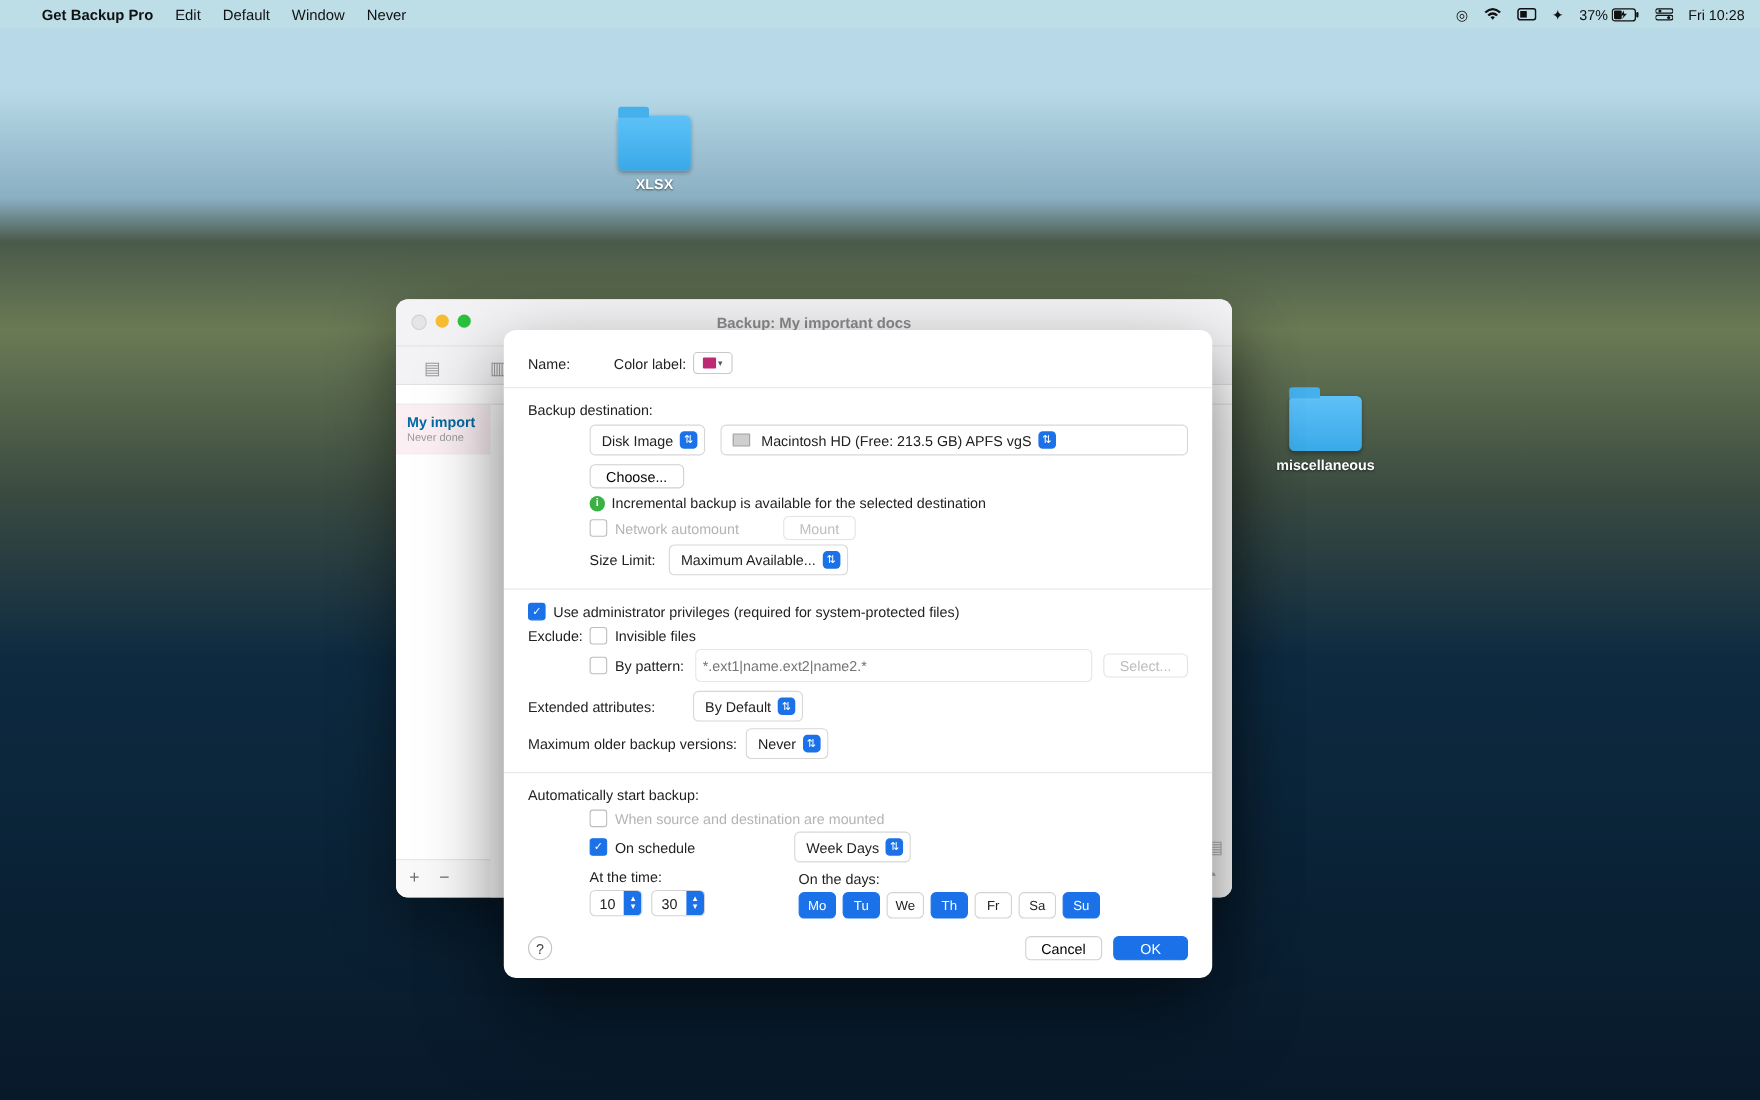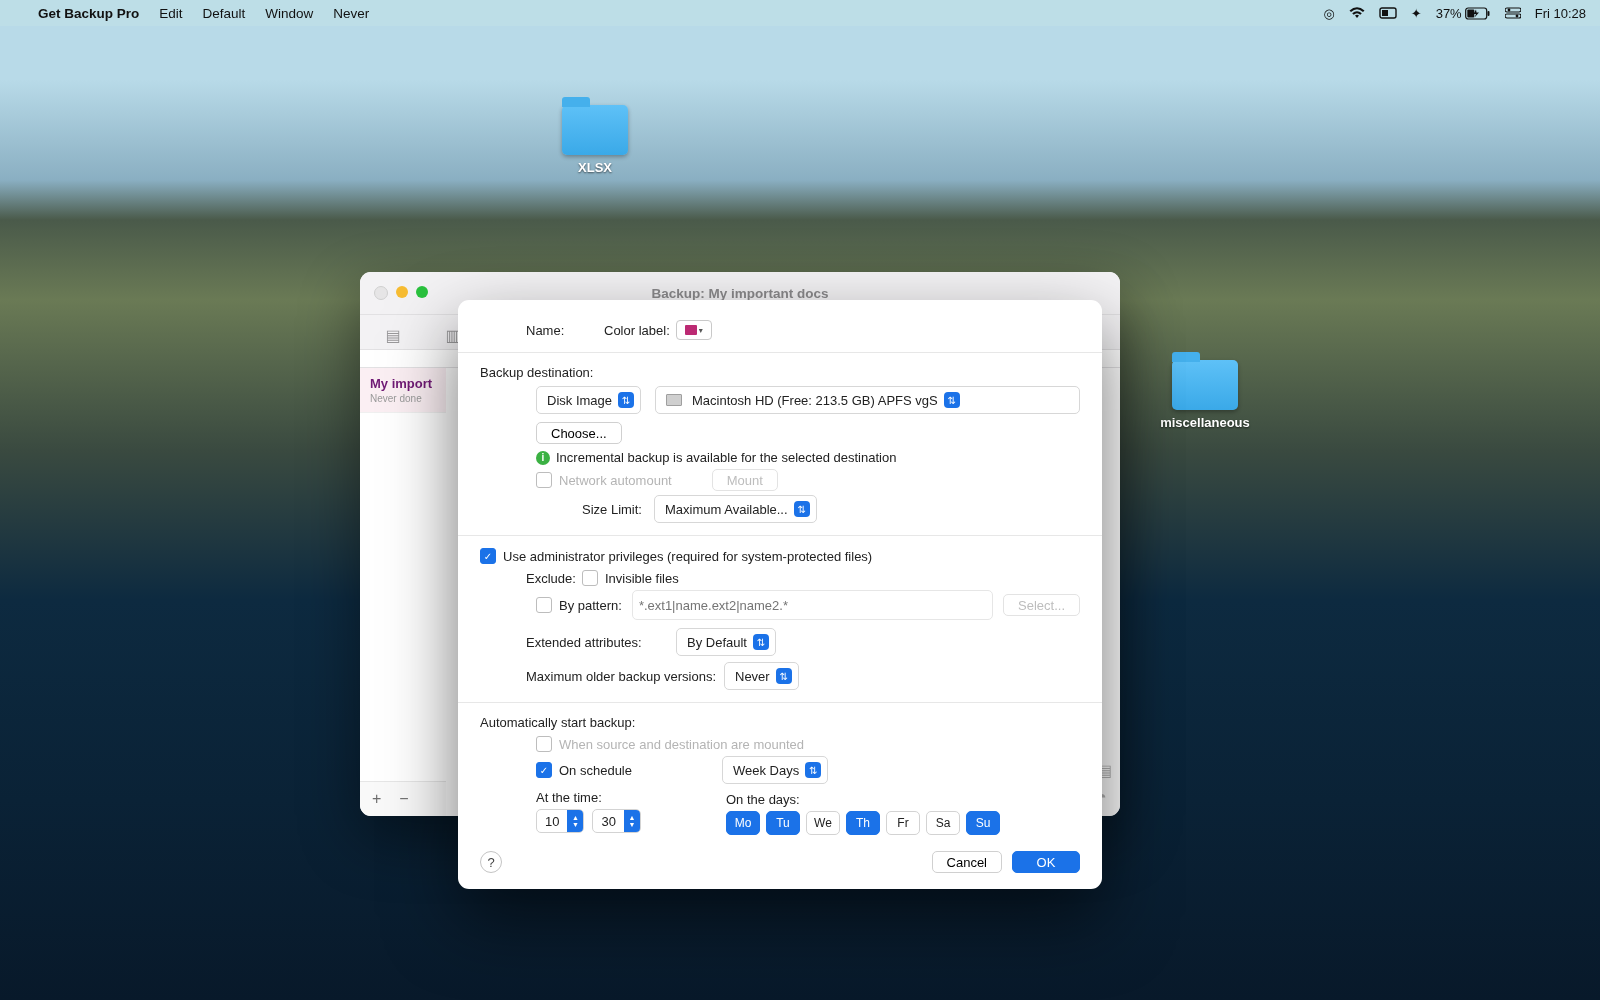--- a/index.html
+++ b/index.html
@@ -147,21 +147,21 @@
     position:absolute;
     top:96px;bottom:34px;left:0;width:86px;
     background:#fff;
     border-right:1px solid #ebebeb;
   }
   .proj-item{
     padding:8px 8px 8px 10px;
     border-bottom:1px solid #f0f0f0;
   }
   .proj-item.active{ background:#fbeff3; }
-  .proj-title{font-size:13px;font-weight:600;color:#701a75;}
+  .proj-title{font-size:13px;font-weight:600;color:#0369a1;}
   .proj-sub{font-size:10px;color:#9a9a9a;margin-top:2px;}
   .side-foot{
     position:absolute;bottom:0;left:0;width:86px;height:34px;
     background:#f9f9f9;border-top:1px solid #e6e6e6;
     display:flex;align-items:center;gap:18px;padding-left:12px;
     color:#6e6e6e;font-size:16px;
   }
   .main-pane{
     position:absolute;top:96px;bottom:0;left:86px;right:0;
     background:#fff;
@@ -177,21 +177,21 @@
     left:458px; top:300px;
     width:600px;
     background:#fff;
     border-radius:11px;
     box-shadow:0 30px 70px rgba(0,0,0,0.55);
     padding:16px 22px 16px 22px;
     font-size:13px;
     color:#222;
   }
   .row{display:flex;align-items:center;margin:4px 0;}
-  .lbl{color:#222;margin-left:46px;}
+  .lbl{color:#222;}
   .field{
     border:1px solid #c9c9c9;border-radius:5px;
     padding:3px 6px;height:22px;line-height:16px;
     font-size:13px;background:#fff;
   }
   .field.focus{
     border:2px solid #3a80ee;outline:2px solid rgba(58,128,238,0.35);
   }
   .select{
     display:inline-flex;align-items:center;gap:6px;

